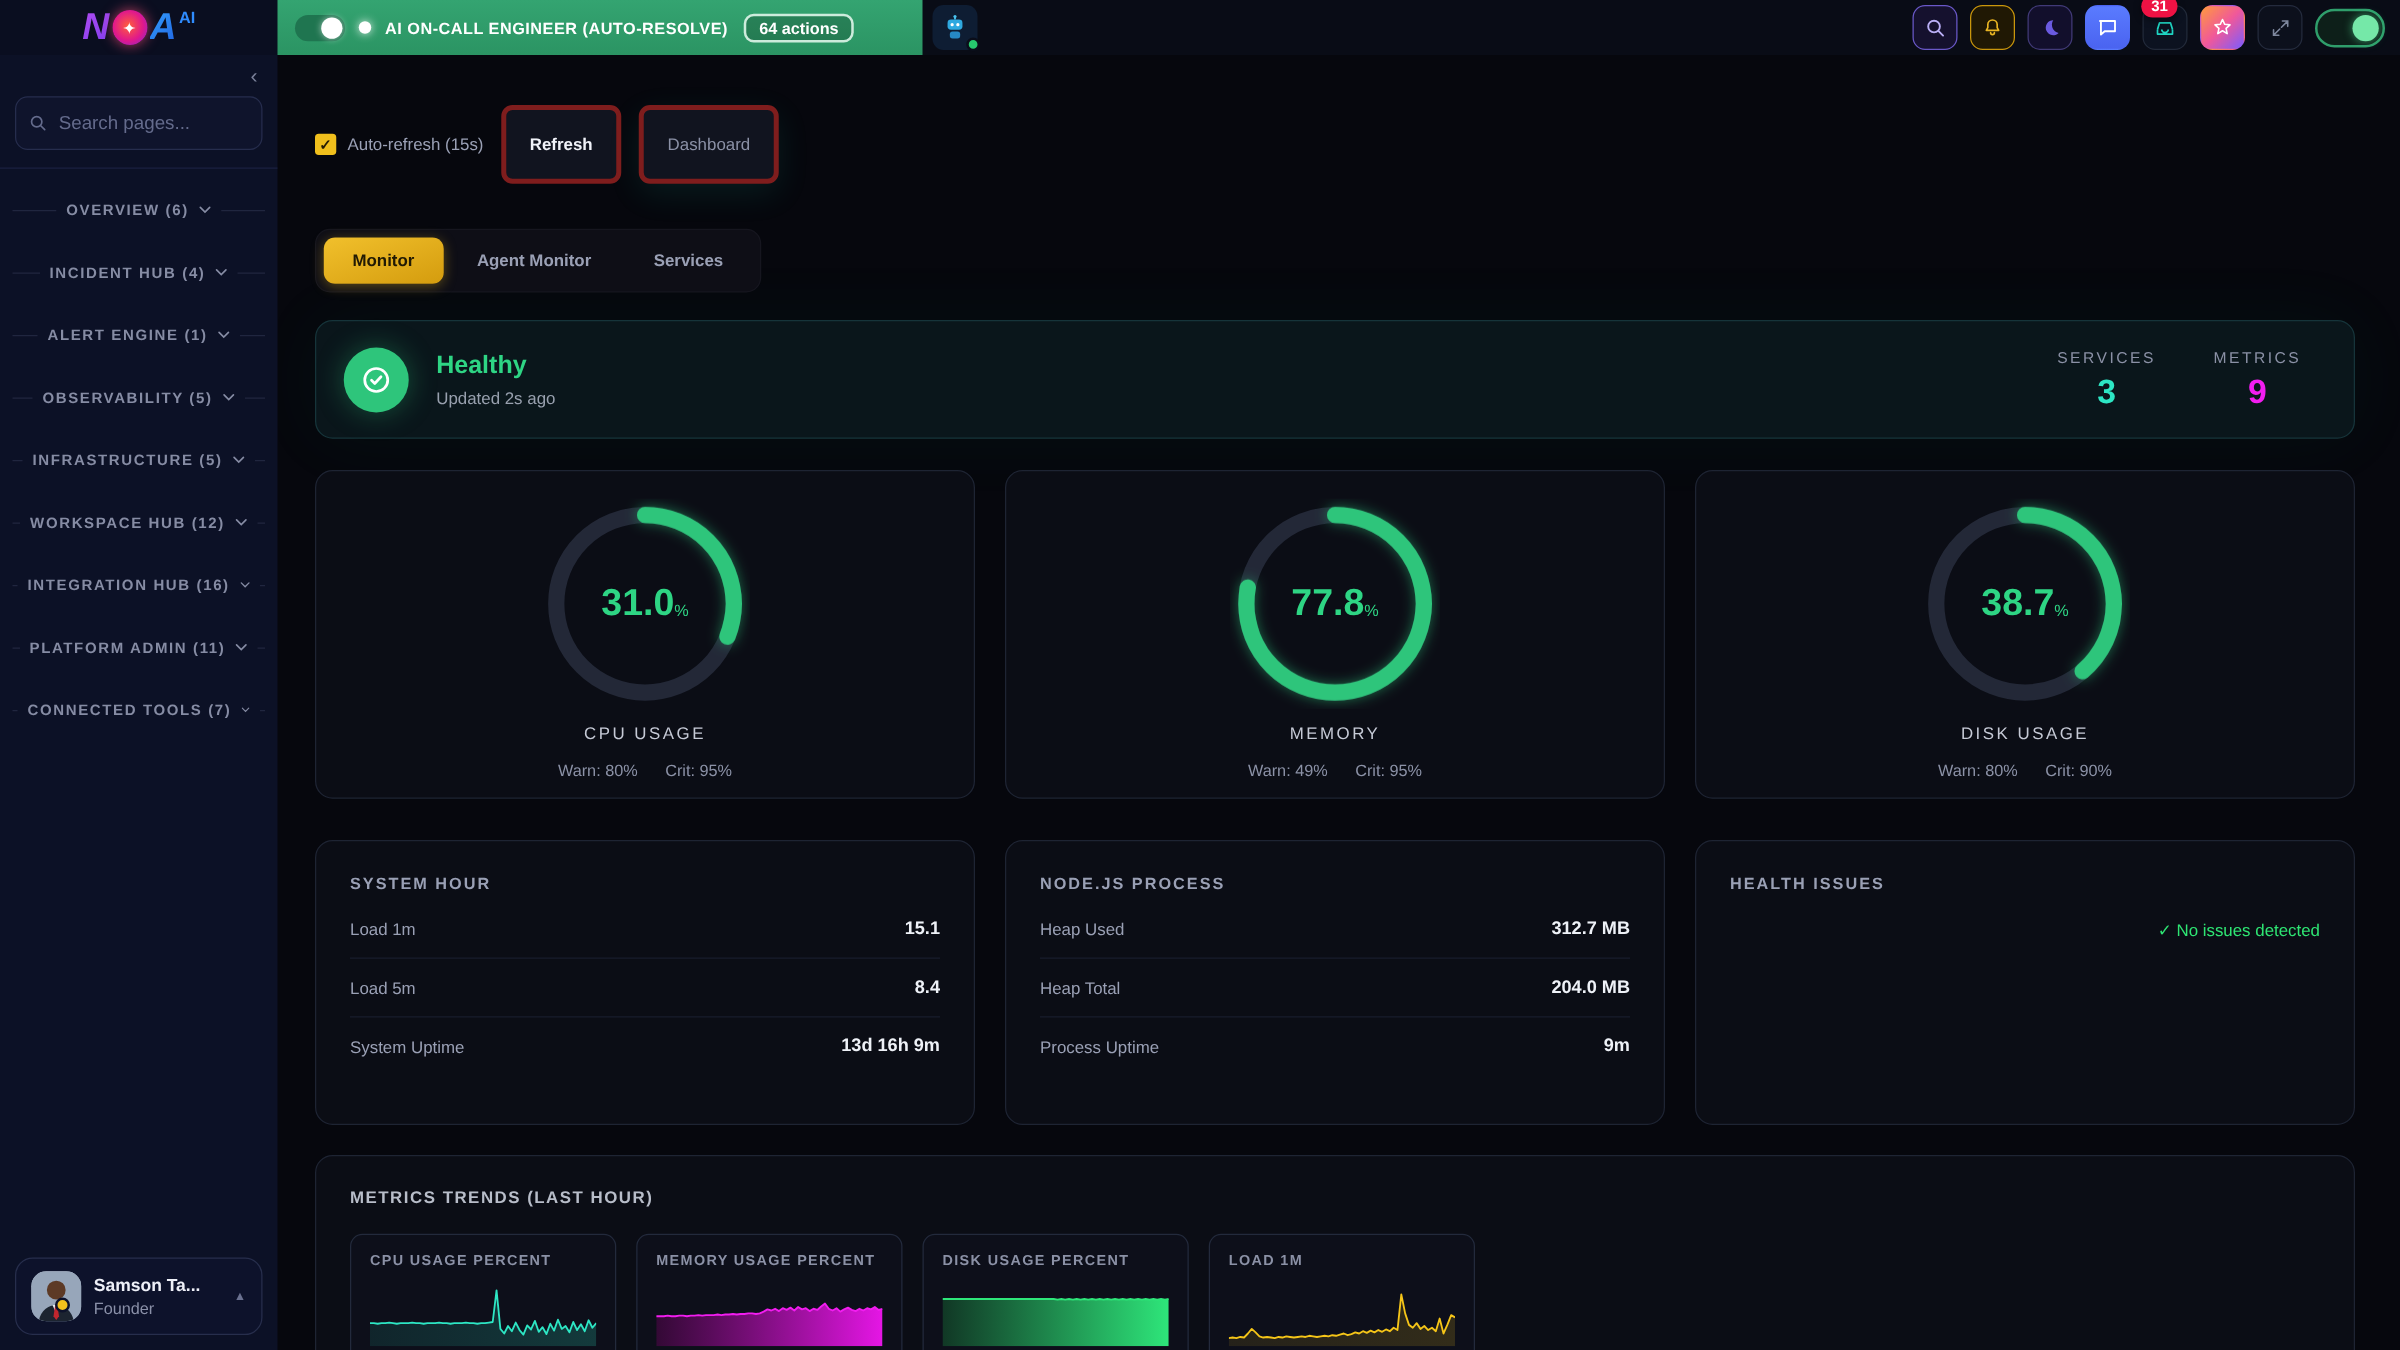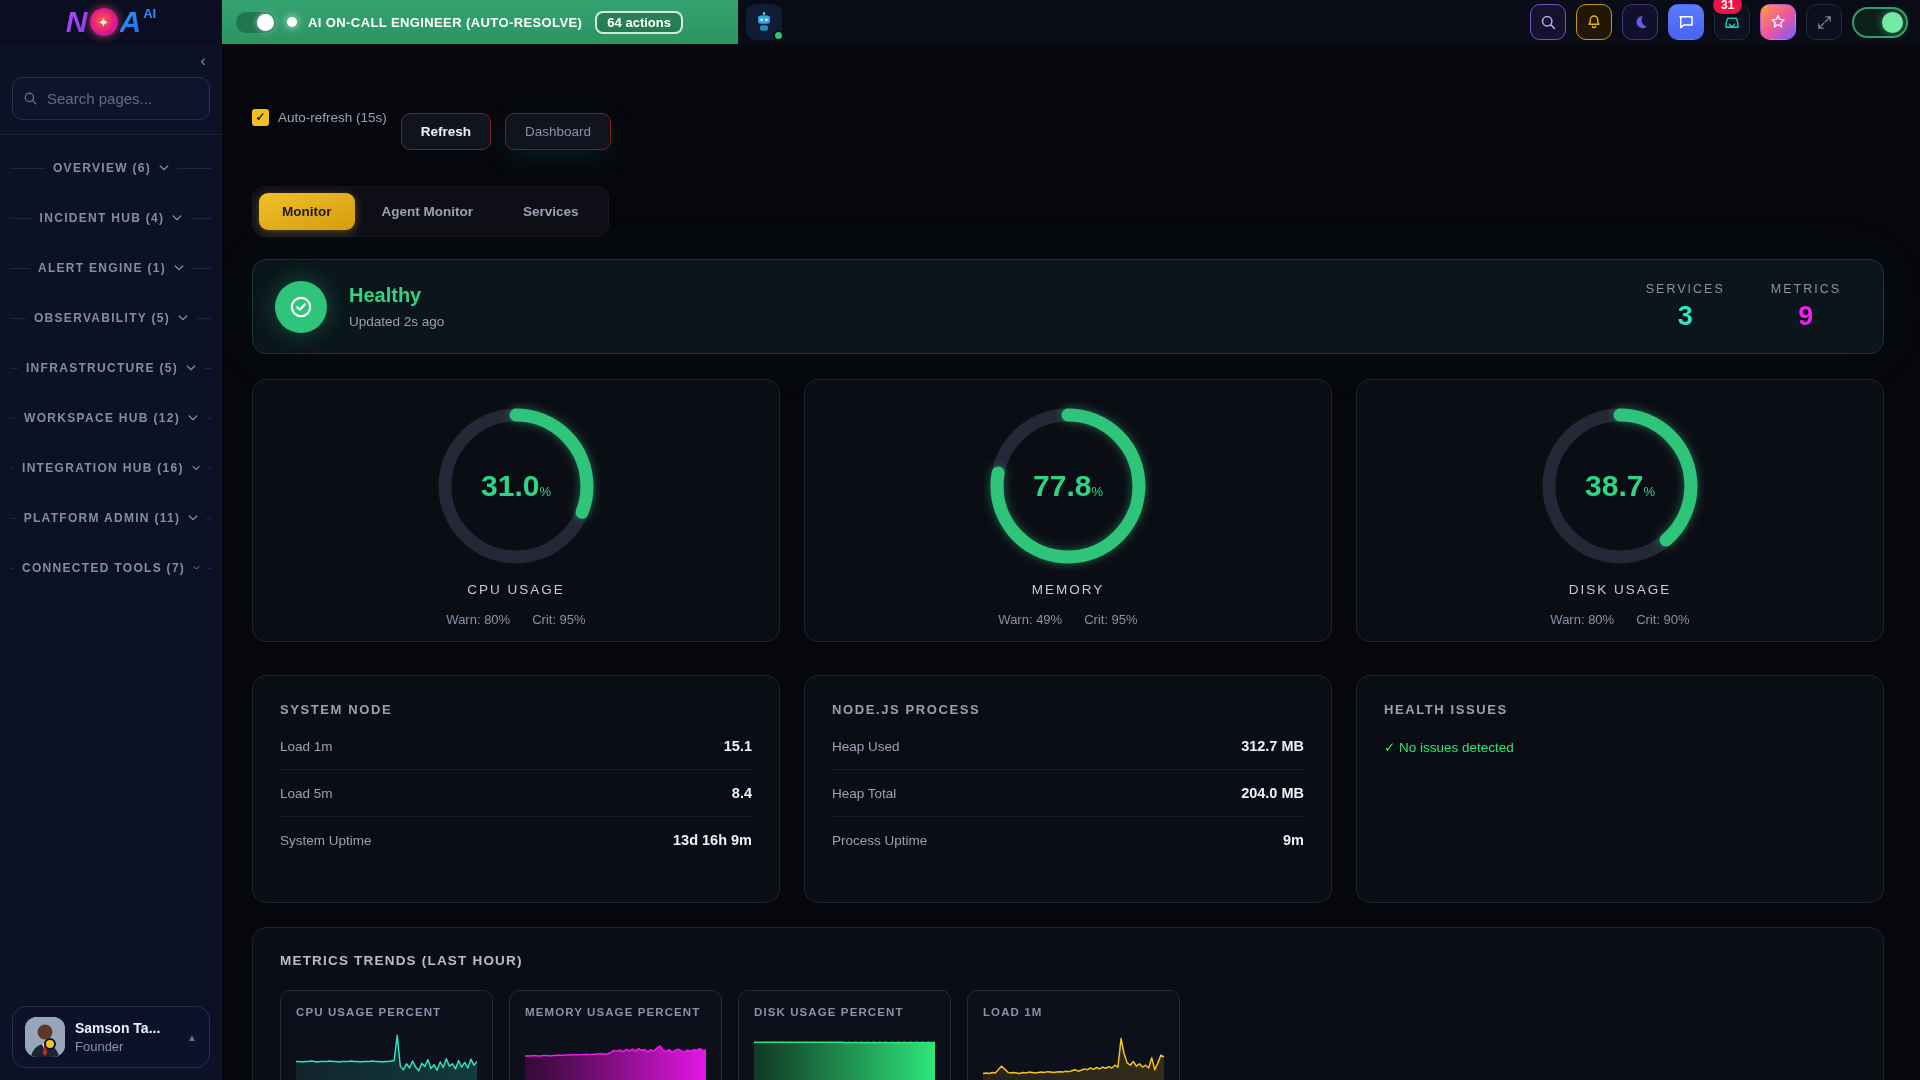--- a/index.html
+++ b/index.html
@@ -81,22 +81,22 @@
   
   .main { grid-row:2; grid-column:2; padding:34px 36px 0 30px; overflow:hidden; }
   .page-head { display:flex; justify-content:space-between; align-items:flex-start; }
   .page-title { font-size:27px; font-weight:bold; color:#f4f6fb; letter-spacing:.2px; }
   .page-sub { margin-top:10px; font-size:13.5px; color:#8b91a6; }
   .head-right { display:flex; align-items:center; gap:14px; margin-top:6px; }
   .cb-row { display:flex; align-items:center; gap:9px; cursor:pointer; }
   .cb { width:17px; height:17px; border-radius:3px; background:#f0bf1c; display:grid; place-items:center;
     color:#241b03; font-size:12px; font-weight:bold; }
   .cb-label { font-size:13.5px; color:#9aa0b5; }
-  .btn { padding:10px 19px; border-radius:9px; background:#11141f; border:1px solid #7f1d1d; font-size:13.5px;
-    cursor:pointer; font-family:"Liberation Sans",sans-serif;margin-top:29px; }
+  .btn { padding:20px 19px; border-radius:9px; background:#11141f; border:4px solid #7f1d1d; font-size:13.5px;
+    cursor:pointer; font-family:"Liberation Sans",sans-serif; }
   .btn-refresh { color:#f0f2f8; font-weight:bold; }
   .btn-dashboard { color:#8b91a6; box-shadow:0 8px 26px rgba(34,211,180,.10); }
 
   .tabs { margin-top:36px; display:inline-flex; background:#0e0e16; border:1px solid #16161f;
     border-radius:12px; padding:6px; gap:4px; }
   .tab { padding:11px 23px; border-radius:9px; font-size:13.5px; font-weight:bold; color:#9aa0b5; cursor:pointer; }
   .tab.active { background:linear-gradient(160deg,#f1c02c,#d49c0e); color:#211a04;
     box-shadow:0 2px 10px rgba(240,190,30,.35); }
 
   .status-card { margin-top:22px; height:95px; border-radius:14px; background:#0a161b;
@@ -129,21 +129,21 @@
 
   .info-row { margin-top:33px; display:grid; grid-template-columns:1fr 1fr 1fr; gap:24px; }
   .info-card { height:228px; padding:26px 27px; }
   .info-title { font-size:13px; font-weight:bold; color:#9aa0b5; letter-spacing:1.6px; }
   .info-rows { margin-top:6px; }
   .info-row-line { display:flex; justify-content:space-between; align-items:center; padding:15px 0;
     border-bottom:1px solid #181d2c; }
   .info-rows .info-row-line:last-child { border-bottom:none; }
   .ir-label { font-size:13.5px; color:#9aa0b5; }
   .ir-value { font-size:14.5px; font-weight:bold; color:#eef1f7; }
-  .health-msg { margin-top:22px; font-size:13.5px; color:#2ee573; }
+  .health-msg { margin-top:22px; font-size:13.5px; color:#2ee573;text-align:right; }
 
   .trends-card { margin-top:24px; padding:25px 27px; height:280px; }
   .trends-title { font-size:13.5px; font-weight:bold; color:#b8bdc9; letter-spacing:1.2px; }
   .trend-row { margin-top:22px; display:flex; gap:16px; align-items:stretch; }
   .trend-card { width:213px; flex:0 0 213px; border:1px solid #232a3c; border-radius:10px;
     background:#0d0f1a; padding:13px 15px; }
   .trend-title { font-size:11.5px; font-weight:bold; color:#8b91a6; letter-spacing:1.1px; line-height:1.55; }
   .spark { width:100%; height:48px; margin-top:10px; display:block; }
   .trend-foot { display:flex; justify-content:space-between; align-items:center; margin-top:9px; }
   .trend-val { font-size:14px; font-weight:bold; }
@@ -430,21 +430,21 @@
         <div class="gauge-label">DISK USAGE</div>
         <div class="gauge-thresh">
             <span>Warn: 80%</span>
             <span>Crit: 90%</span>
           </div>
       </div>
     </div>
 
     <div class="info-row">
       <div class="card info-card">
-        <div class="info-title">SYSTEM NODE</div>
+        <div class="info-title">SYSTEM HOUR</div>
         <div class="info-rows">
           <div class="info-row-line">
               <span class="ir-label">Load 1m</span>
               <span class="ir-value">15.1</span>
             </div>
           <div class="info-row-line">
               <span class="ir-label">Load 5m</span>
               <span class="ir-value">8.4</span>
             </div>
           <div class="info-row-line">

